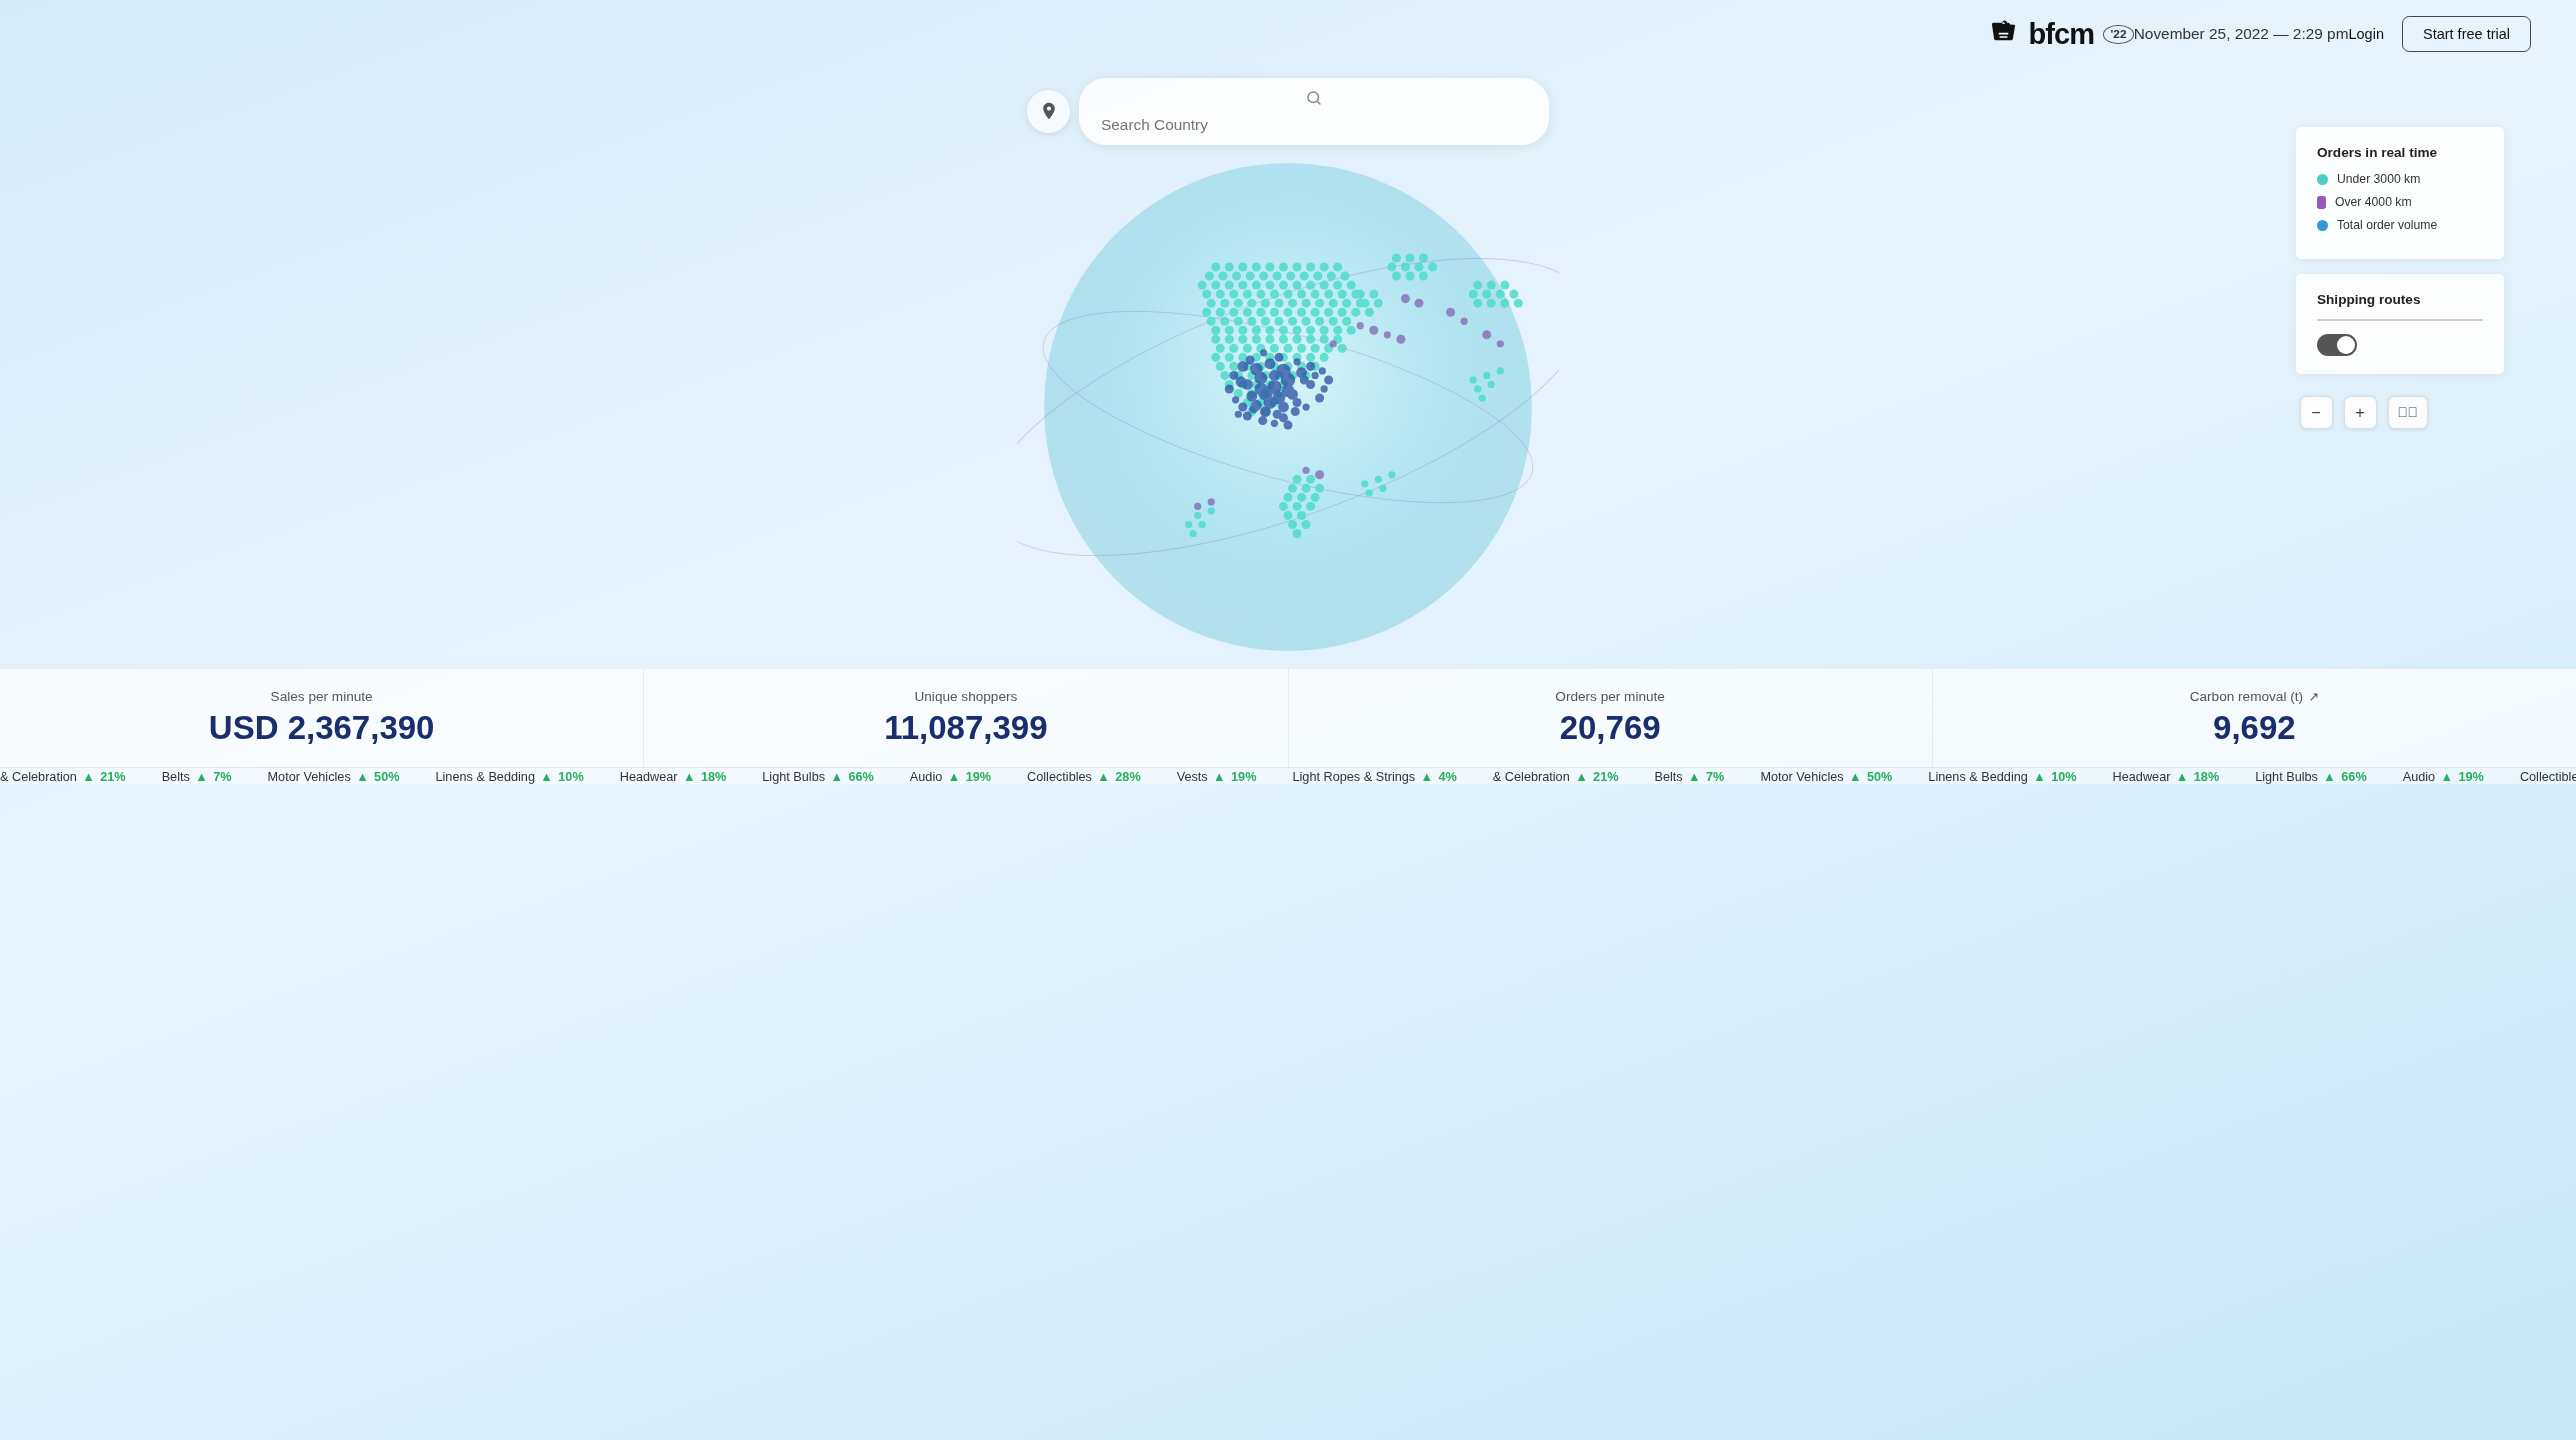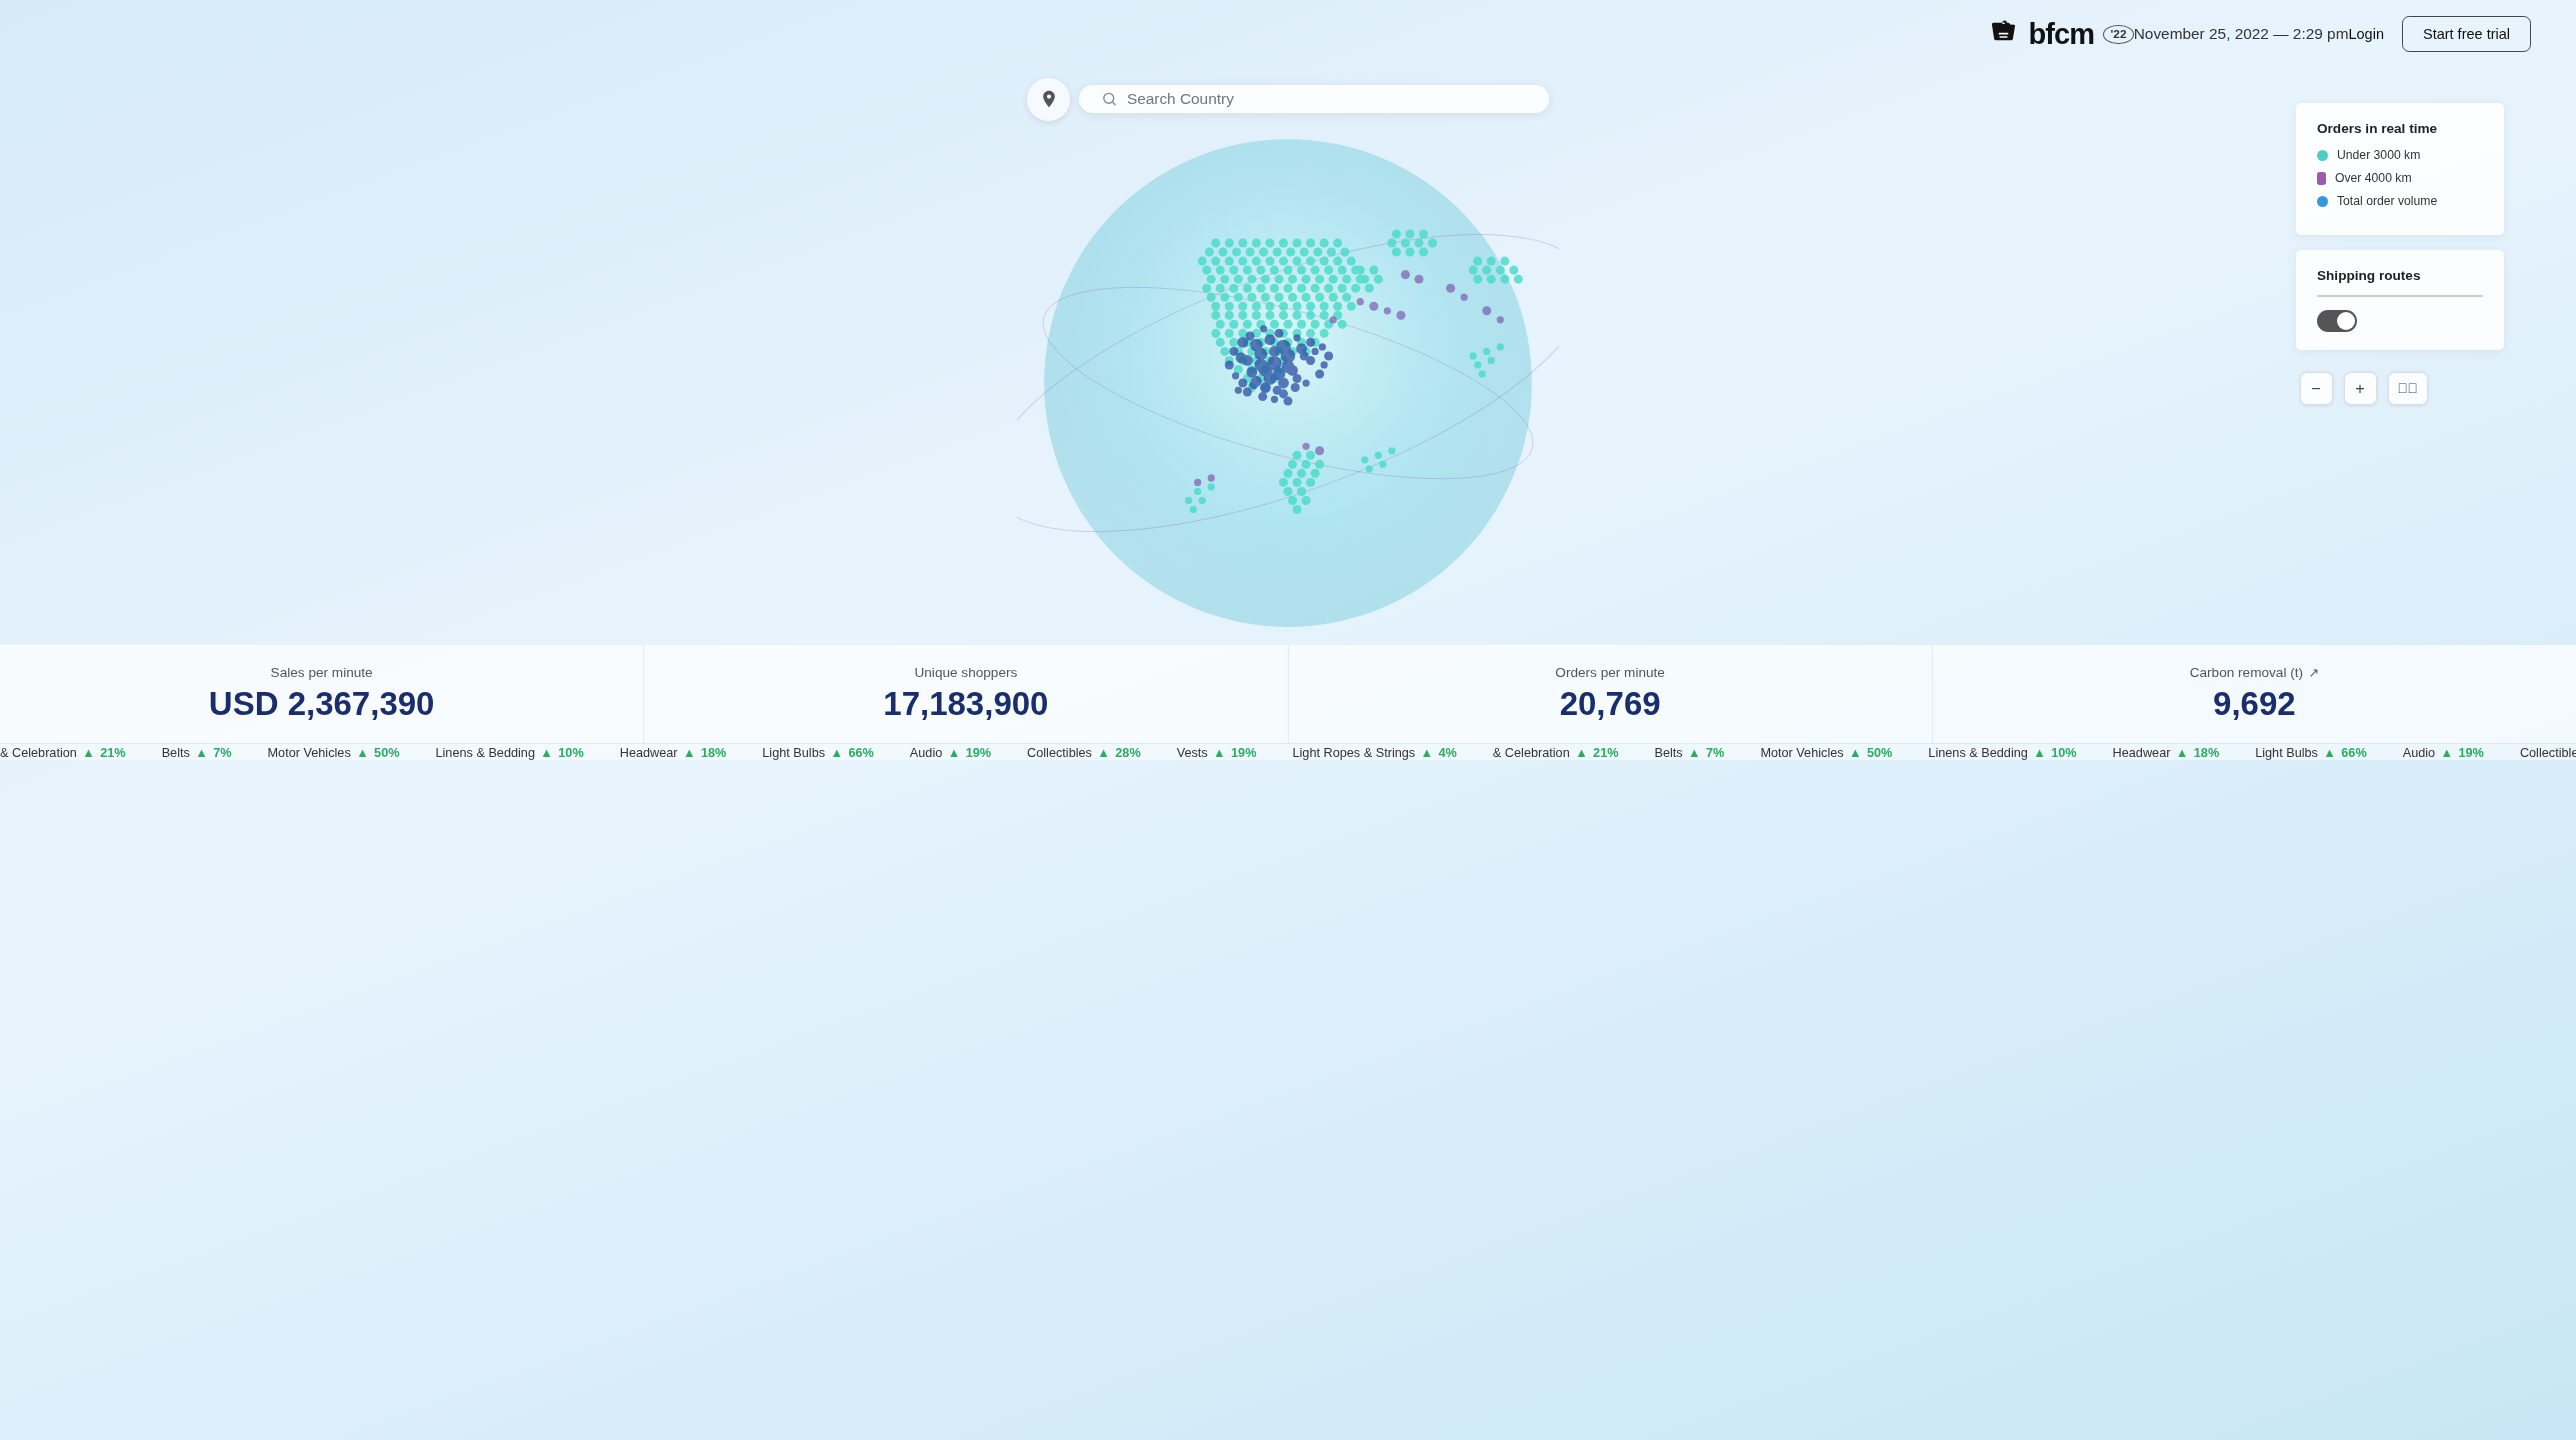--- a/index.html
+++ b/index.html
@@ -91,24 +91,25 @@
       justify-content: center;
       cursor: pointer;
       margin-right: 9px;
       box-shadow: 0 1.8px 7.2px rgba(0,0,0,0.1);
     }
     .search-box {
       display: flex;
       align-items: center;
       background: rgba(255,255,255,0.85);
       border-radius: 27px;
-      padding: 5px 22px;
+      padding: 11px 22px;
       width: 470px;
       box-shadow: 0 1.8px 11px rgba(0,0,0,0.08);
       gap: 9px;
+      flex-direction: column;
     }
     .search-box input {
       border: none;
       background: none;
       outline: none;
       font-size: 15.4px;
       color: #555;
       width: 100%;
     }
 
@@ -685,21 +686,21 @@
   <div class="stat-card">
     <div class="stat-label">
       <span>Sales per minute</span>
     </div>
     <div class="stat-value">USD 2,367,390</div>
   </div>
   <div class="stat-card">
     <div class="stat-label">
       <span>Unique shoppers</span>
     </div>
-    <div class="stat-value">17,183,900</div>
+    <div class="stat-value">11,087,399</div>
   </div>
   <div class="stat-card">
     <div class="stat-label">
       <span>Orders per minute</span>
     </div>
     <div class="stat-value">20,769</div>
   </div>
   <div class="stat-card">
     <div class="stat-label">
       <span>Carbon removal (t)</span>

